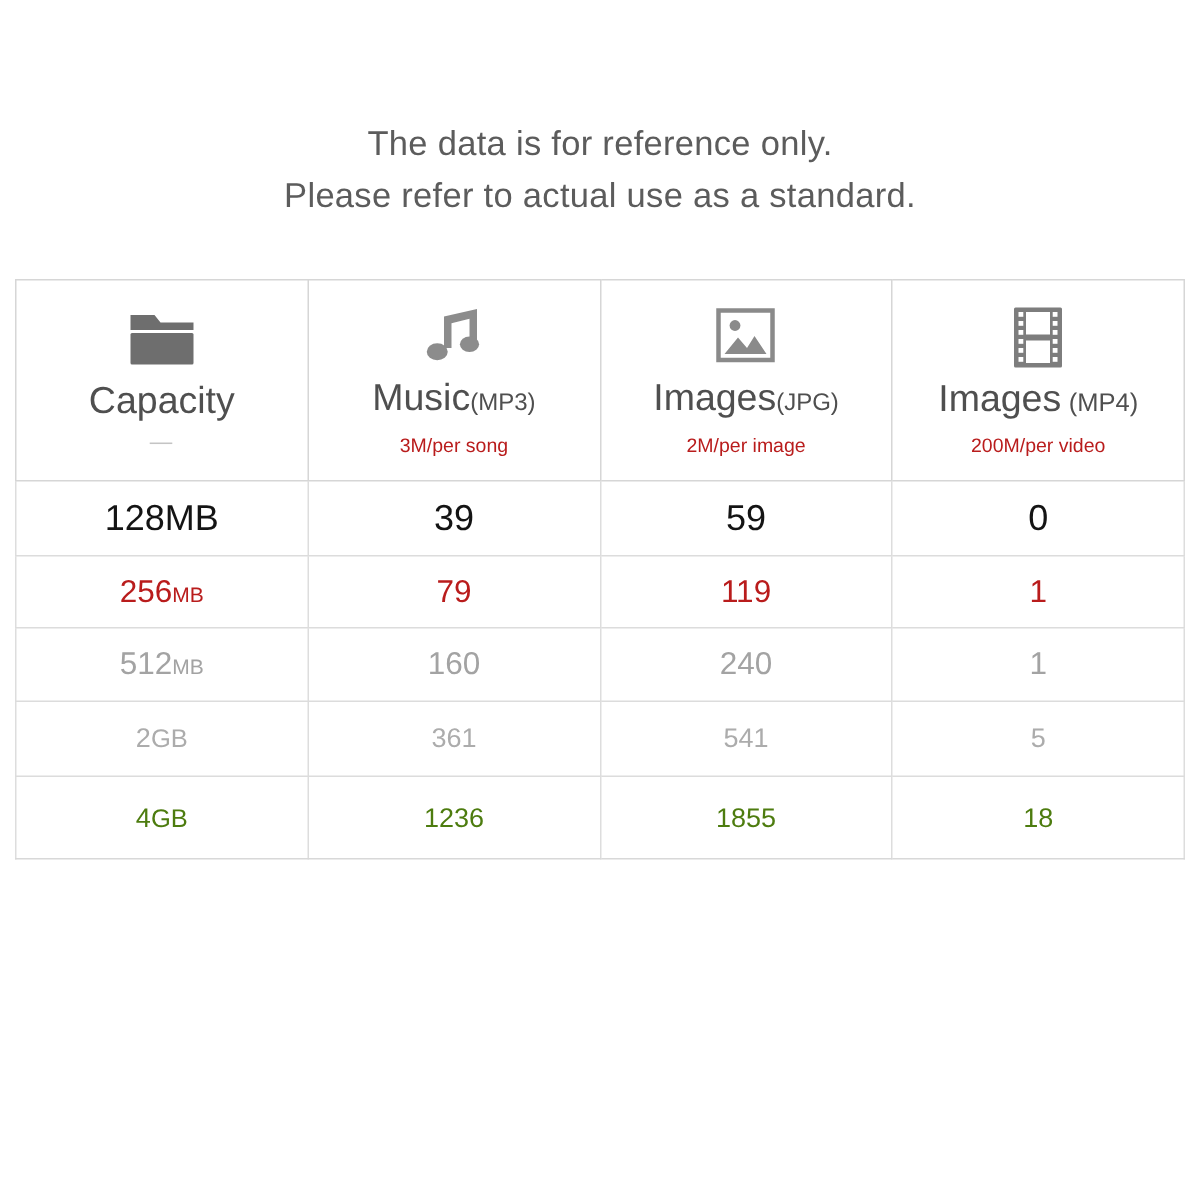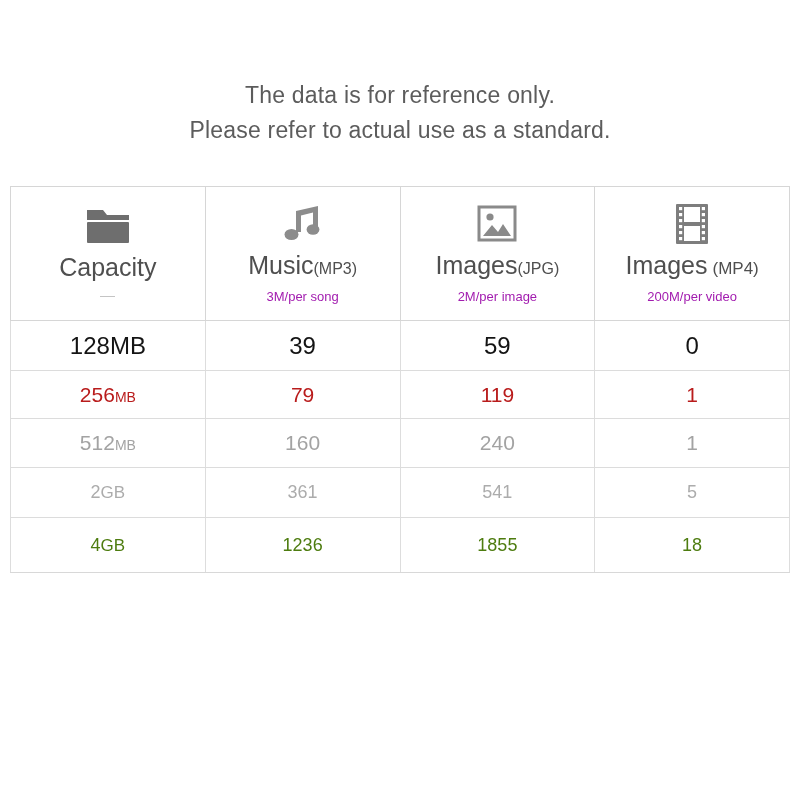--- a/index.html
+++ b/index.html
@@ -78,21 +78,21 @@
   .hdr-title .unit {
     font-size: 16px;
     color: #4f4f4f;
   }
   .hdr-title .unit.spaced {
     font-size: 17px;
     margin-left: 5px;
     text-align: right;
   }
   .hdr-sub {
-    color: #a21caf;
+    color: #b91c1c;
     font-size: 13px;
     line-height: 20px;
     margin-top: 3px;
     white-space: nowrap;
   }
   .hdr-sub.dash {
     color: #c4c4c4;
     font-size: 15px;
     letter-spacing: 1px;
   }

